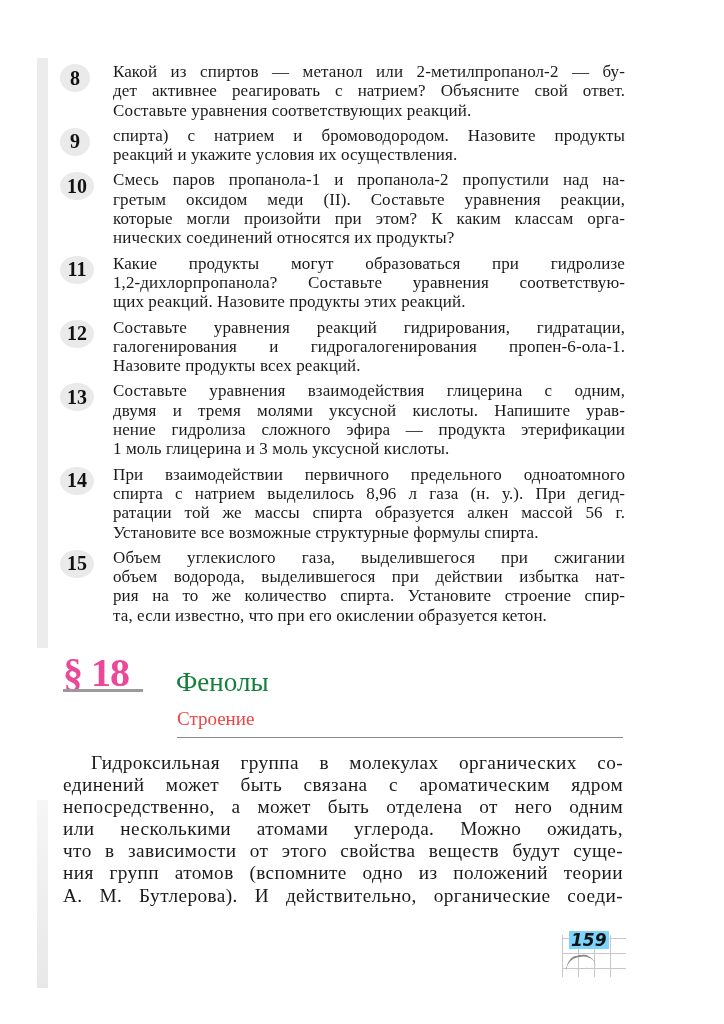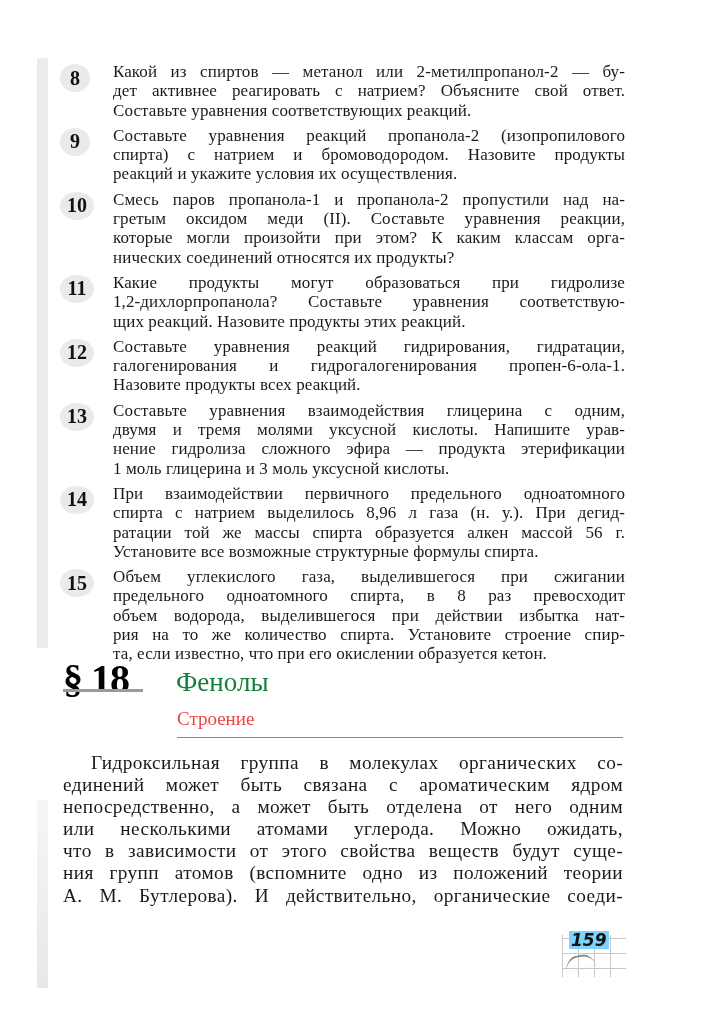--- a/index.html
+++ b/index.html
@@ -24,22 +24,22 @@
     .task-num.two { width: 34px; margin-right: 19px; text-align: right; }
     .task-text {
       flex: 1 1 auto; font-family: Liberation Serif, serif; font-size: 17px; line-height: 19.3px;
       text-align: justify; text-align-last: left; letter-spacing: 0.1px;
     }
     .task-text span { display: block; text-align: justify; text-align-last: justify; }
     .task-text span.last { text-align-last: left; }
 
     .section-head { position: absolute; left: 63px; top: 645px; width: 560px; height: 90px; }
     .section-num {
-      position: absolute; left: 0; top: 12px; font-family: "Liberation Serif", serif; font-weight: bold;
-      font-size: 40px; line-height: 44px; color: #000000; letter-spacing: -1px;
+      position: absolute; left: 0; top: 6px; font-family: "Liberation Serif", serif; font-weight: bold;
+      font-size: 40px; line-height: 44px; color: #ec4899; letter-spacing: -1px;
     }
     .section-underline { position: absolute; left: 0; top: 44px; width: 80px; height: 3px; background: #9a9a9a; }
     .section-title {
       position: absolute; left: 113px; top: 22px; font-family: "Liberation Serif", serif;
       font-size: 27px; color: #15803d;
     }
     .subhead {
       position: absolute; left: 177px; top: 708px; font-family: "Liberation Serif", serif; font-weight: normal;
       font-size: 19px; color: #ef4444;
     }
@@ -80,21 +80,20 @@
     <div class="task-num">8</div>
     <div class="task-text">
       <span>Какой из спиртов — метанол или 2-метилпропанол-2 — бу-</span>
       <span>дет активнее реагировать с натрием? Объясните свой ответ.</span>
       <span class="last">Составьте уравнения соответствующих реакций.</span>
     </div>
   </div>
   <div class="task">
     <div class="task-num">9</div>
     <div class="task-text">
-      <span>Составьте уравнения реакций пропанола-2 (изопропилового</span>
       <span>спирта) с натрием и бромоводородом. Назовите продукты</span>
       <span class="last">реакций и укажите условия их осуществления.</span>
     </div>
   </div>
   <div class="task">
     <div class="task-num two">10</div>
     <div class="task-text">
       <span>Смесь паров пропанола-1 и пропанола-2 пропустили над на-</span>
       <span>гретым оксидом меди (II). Составьте уравнения реакции,</span>
       <span>которые могли произойти при этом? К каким классам орга-</span>
@@ -132,21 +131,20 @@
       <span>При взаимодействии первичного предельного одноатомного</span>
       <span>спирта с натрием выделилось 8,96 л газа (н. у.). При дегид-</span>
       <span>ратации той же массы спирта образуется алкен массой 56 г.</span>
       <span class="last">Установите все возможные структурные формулы спирта.</span>
     </div>
   </div>
   <div class="task">
     <div class="task-num two">15</div>
     <div class="task-text">
       <span>Объем углекислого газа, выделившегося при сжигании</span>
-      <span>предельного одноатомного спирта, в 8 раз превосходит</span>
       <span>объем водорода, выделившегося при действии избытка нат-</span>
       <span>рия на то же количество спирта. Установите строение спир-</span>
       <span class="last">та, если известно, что при его окислении образуется кетон.</span>
     </div>
   </div>
 </div>
 
 <div class="section-head">
   <div class="section-num">§ 18</div>
   <div class="section-underline"></div>

